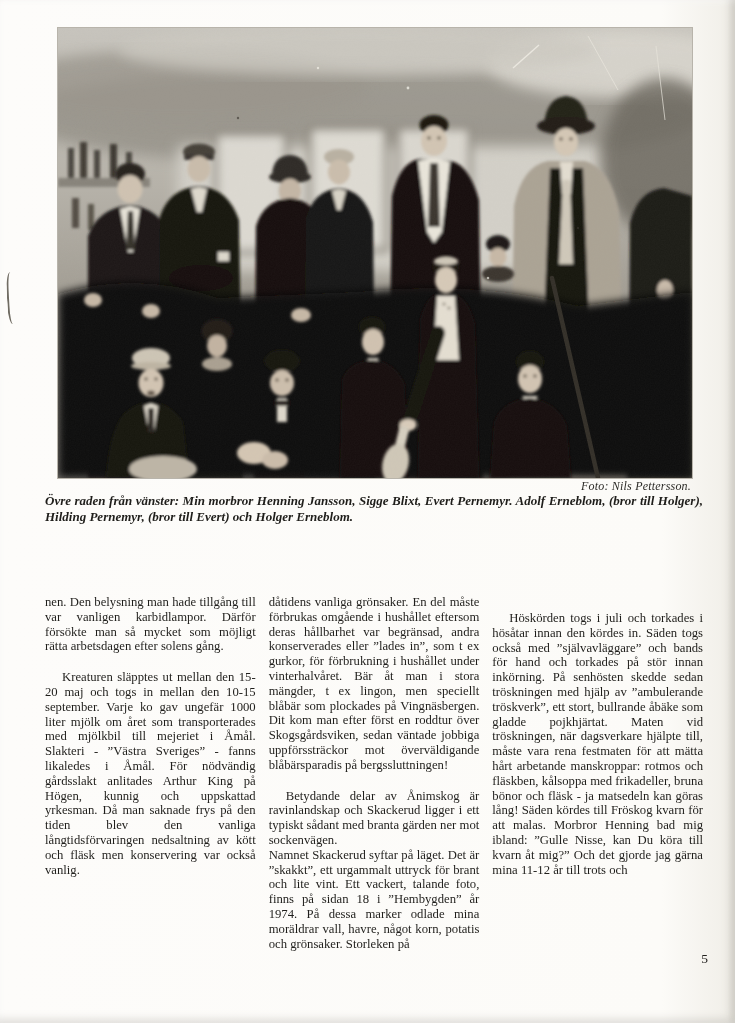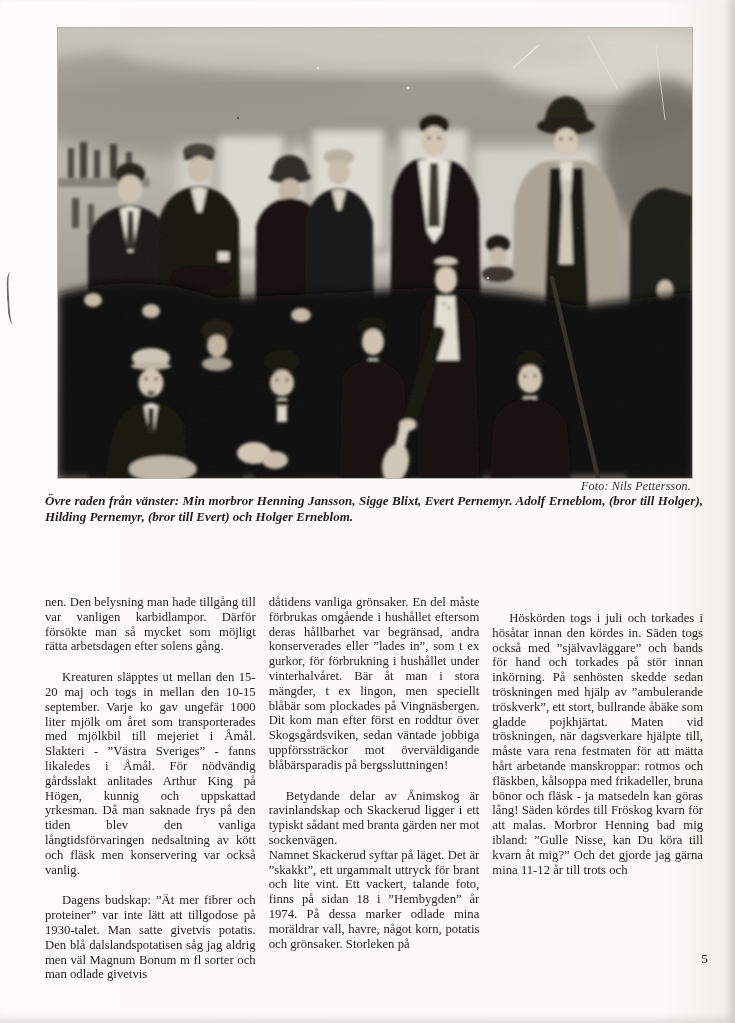--- a/index.html
+++ b/index.html
@@ -257,21 +257,20 @@
   <div class="credit">Foto: Nils Pettersson.</div>
 
   <div class="caption">
     <p>Övre raden från vänster: Min morbror Henning Jansson, Sigge Blixt, Evert Pernemyr. Adolf Erneblom, (bror till Holger), Hilding Pernemyr, (bror till Evert) och Holger Erneblom.</p>
   </div>
 
   <div class="cols">
     <div class="col">
       <p>nen. Den belysning man hade tillgång till var vanligen karbidlampor. Därför försökte man så mycket som möjligt rätta arbetsdagen efter solens gång.</p>
       <p class="sp ind">Kreaturen släpptes ut mellan den 15-20 maj och togs in mellan den 10-15 september. Varje ko gav ungefär 1000 liter mjölk om året som transporterades med mjölkbil till mejeriet i Åmål. Slakteri - ”Västra Sveriges” - fanns likaledes i Åmål. För nödvändig gårdsslakt anlitades Arthur King på Högen, kunnig och uppskattad yrkesman. Då man saknade frys på den tiden blev den vanliga långtidsförvaringen nedsaltning av kött och fläsk men konservering var också vanlig.</p>
-      <p class="sp ind">Dagens budskap: ”Ät mer fibrer och proteiner” var inte lätt att tillgodose på 1930-talet. Man satte givetvis potatis. Den blå dalslandspotatisen såg jag aldrig men väl Magnum Bonum m fl sorter och man odlade givetvis</p>
     </div>
     <div class="col">
       <p>dåtidens vanliga grönsaker. En del måste förbrukas omgående i hushållet eftersom deras hållbarhet var begränsad, andra konserverades eller ”lades in”, som t ex gurkor, för förbrukning i hushållet under vinterhalvåret. Bär åt man i stora mängder, t ex lingon, men speciellt  blåbär som plockades på Vingnäsbergen. Dit kom man efter först en roddtur över Skogsgårdsviken, sedan väntade jobbiga uppförssträckor mot överväldigande blåbärsparadis på bergssluttningen!</p>
       <p class="sp ind">Betydande delar av Ånimskog är ravinlandskap och Skackerud ligger i ett typiskt sådant med branta gärden ner mot sockenvägen.</p>
       <p>Namnet Skackerud syftar på läget. Det är ”skakkt”, ett urgammalt uttryck för brant och lite vint. Ett vackert, talande foto, finns på sidan 18 i ”Hembygden” år 1974. På dessa marker odlade mina moräldrar  vall, havre, något korn, potatis och grönsaker. Storleken på</p>
     </div>
     <div class="col">
       <p class="sp ind">Höskörden togs i juli och torkades i hösåtar innan den kördes in. Säden togs också med ”självavläggare” och bands för hand och torkades på stör innan inkörning. På senhösten skedde sedan tröskningen med hjälp av ”ambulerande tröskverk”, ett stort, bullrande åbäke som gladde pojkhjärtat. Maten vid tröskningen, när dagsverkare hjälpte till, måste vara rena festmaten för att mätta hårt arbetande manskroppar: rotmos och fläskben, kålsoppa med frikadeller, bruna bönor och fläsk - ja matsedeln kan göras lång!  Säden kördes till Fröskog kvarn för att malas. Morbror Henning bad mig ibland: ”Gulle Nisse, kan Du köra till kvarn åt mig?” Och det gjorde jag gärna mina 11-12 år till trots och</p>
     </div>
   </div>

